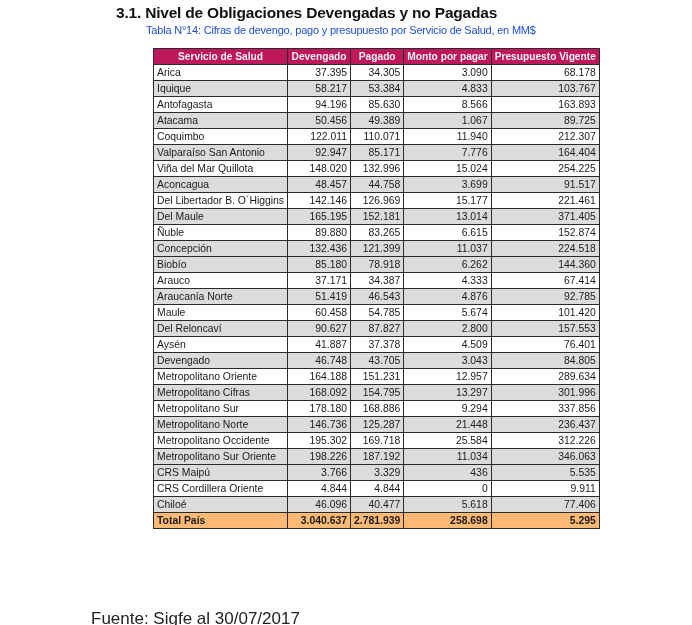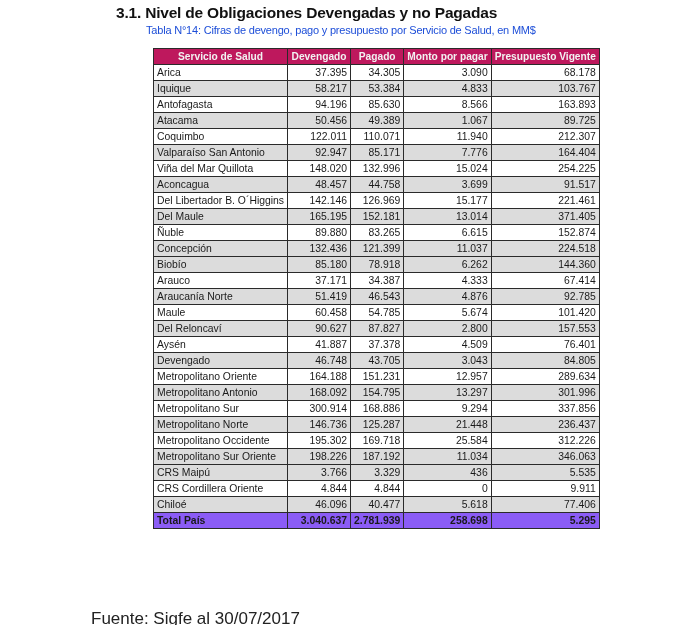--- a/index.html
+++ b/index.html
@@ -6,21 +6,21 @@
   body { width: 692px; height: 625px; position: relative; overflow: hidden;
          font-family: "Liberation Sans", sans-serif; color: #1a1a1a; }
   .section-title { position: absolute; left: 116px; top: 4px; font-size: 15.5px; font-weight: bold; letter-spacing: -0.2px; color: #111; }
   .table-caption { position: absolute; left: 146px; top: 24px; font-size: 11px; color: #1d4ed8; letter-spacing: -0.2px; }
   table.data { position: absolute; left: 153px; top: 48px; border-collapse: collapse; font-size: 10.4px; }
   table.data th, table.data td { border: 1.4px solid #2a2a2a; padding: 0 3px; height: 15px; line-height: 15px; white-space: nowrap; }
   table.data th { background: #be185d; color: #f2f2f2; font-weight: bold; text-align: center; height: 15px; font-size: 10.2px; }
   table.data td.num { text-align: right; }
   table.data td.name { text-align: left; }
   table.data tr.alt td { background: #dcdcdc; }
-  table.data tr.total td { font-weight: bold; background: #8b5cf6; }
+  table.data tr.total td { font-weight: bold; background: #fdba74; }
   .c1 { width: 122px; } .c2 { width: 56px; margin-left: 12px; } .c3 { width: 45px; } .c4 { width: 78px; } .c5 { width: 99px; }
   .source { position: absolute; left: 91px; top: 609px; font-size: 17px; color: #222; }
 </style>
 </head>
 <body>
 
 <div class="section-title">3.1. Nivel de Obligaciones Devengadas y no Pagadas</div>
 <div class="table-caption">Tabla N°14: Cifras de devengo, pago y presupuesto por Servicio de Salud, en MM$</div>
 
 <table class="data">
@@ -168,29 +168,29 @@
         <td class="num">84.805</td>
       </tr>
       <tr>
         <td class="name">Metropolitano Oriente</td>
         <td class="num">164.188</td>
         <td class="num">151.231</td>
         <td class="num">12.957</td>
         <td class="num">289.634</td>
       </tr>
       <tr class="alt">
-        <td class="name">Metropolitano Antonio</td>
+        <td class="name">Metropolitano Cifras</td>
         <td class="num">168.092</td>
         <td class="num">154.795</td>
         <td class="num">13.297</td>
         <td class="num">301.996</td>
       </tr>
       <tr>
         <td class="name">Metropolitano Sur</td>
-        <td class="num">300.914</td>
+        <td class="num">178.180</td>
         <td class="num">168.886</td>
         <td class="num">9.294</td>
         <td class="num">337.856</td>
       </tr>
       <tr class="alt">
         <td class="name">Metropolitano Norte</td>
         <td class="num">146.736</td>
         <td class="num">125.287</td>
         <td class="num">21.448</td>
         <td class="num">236.437</td>

